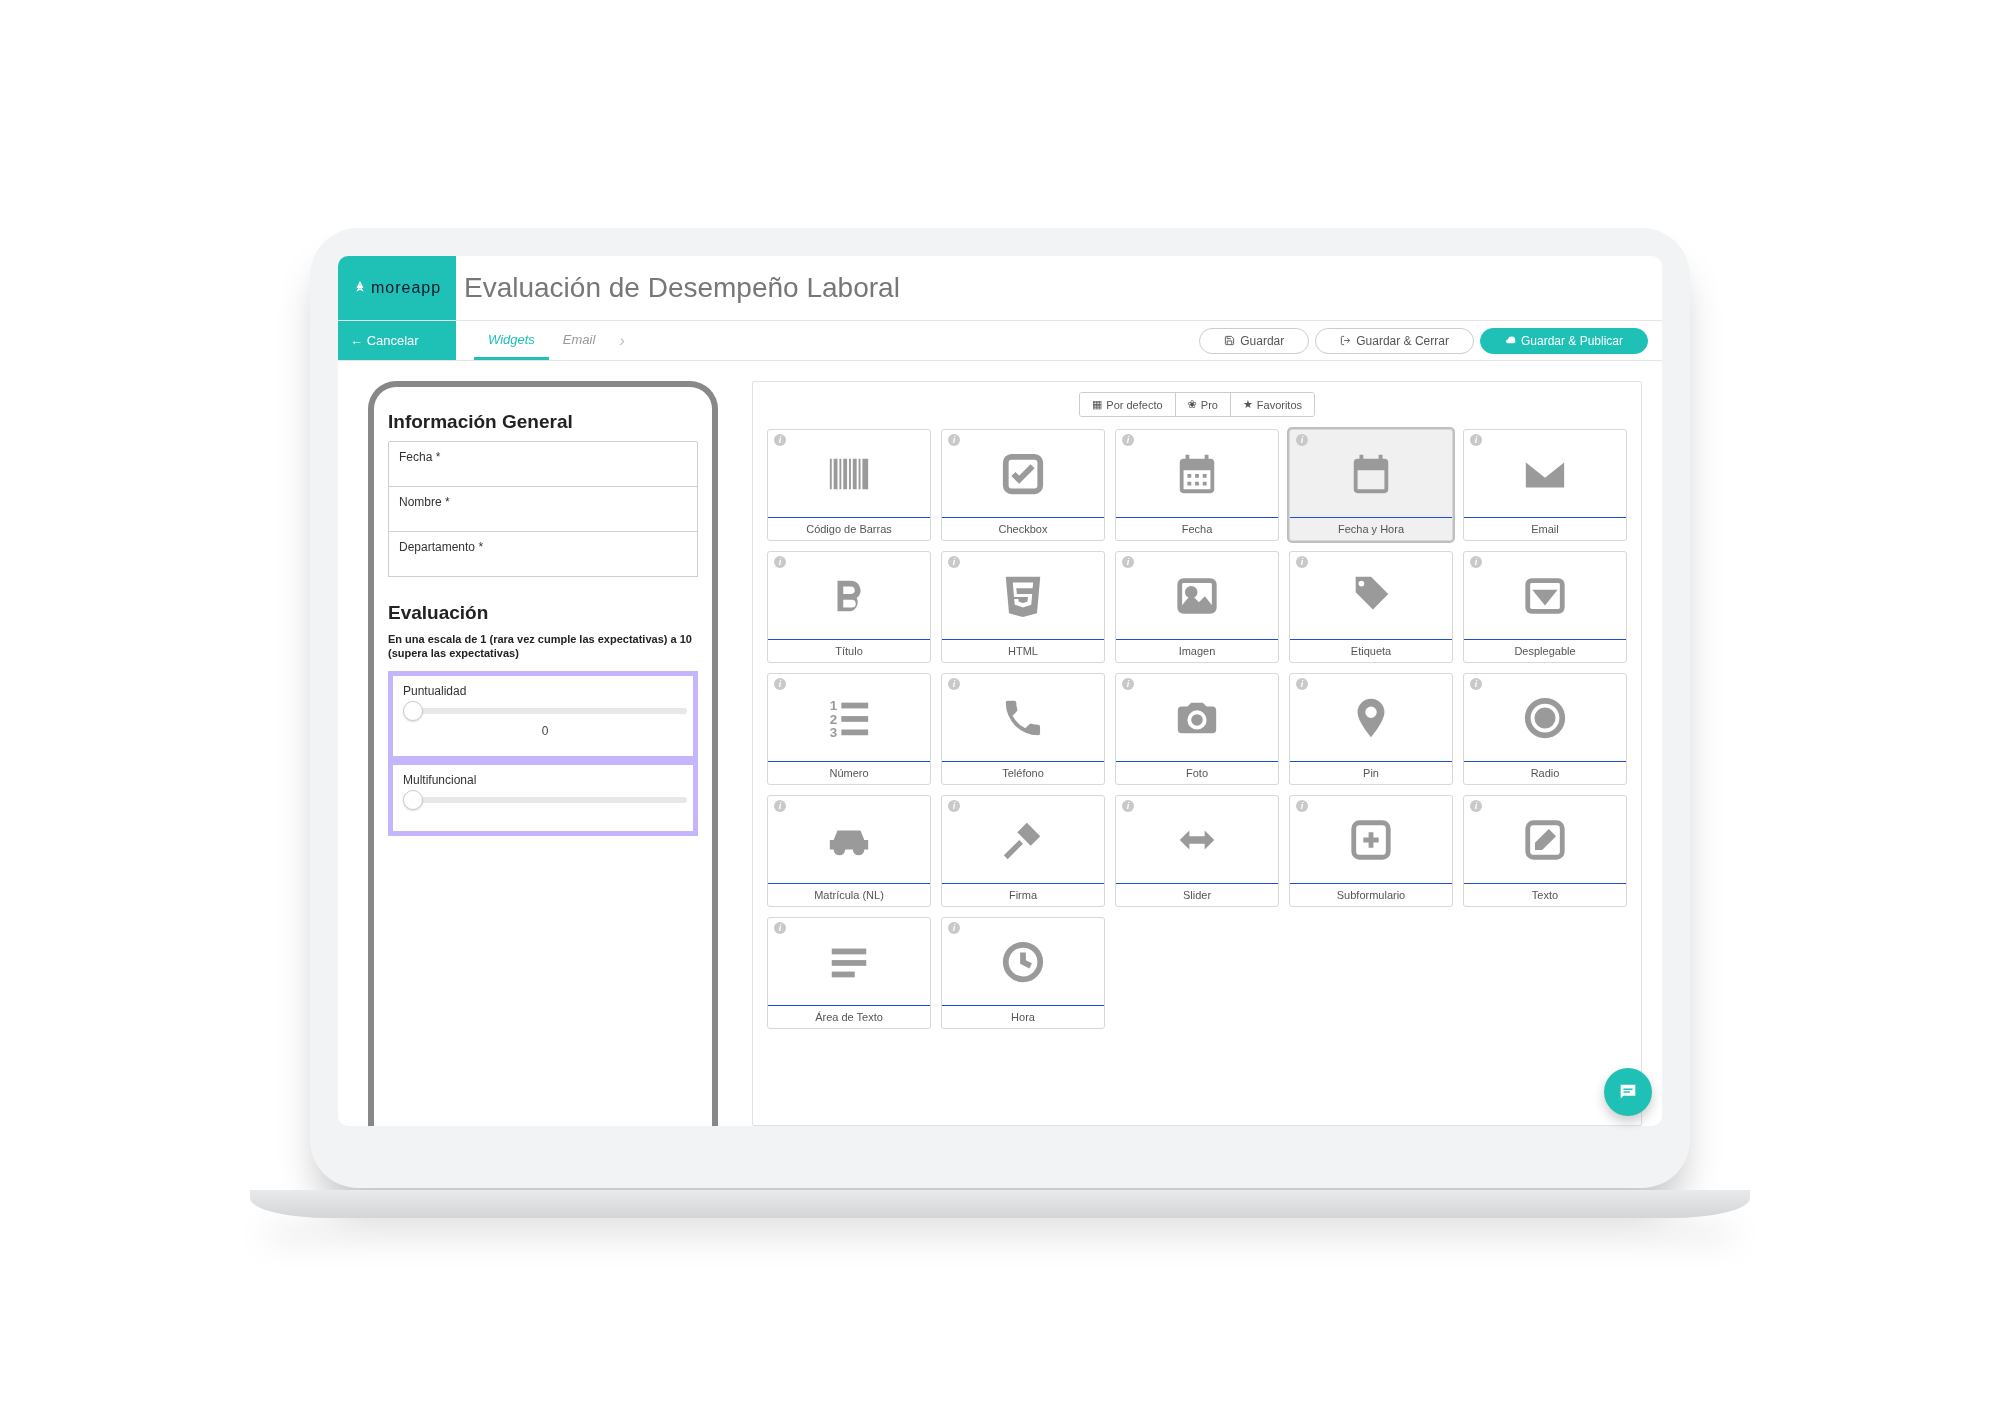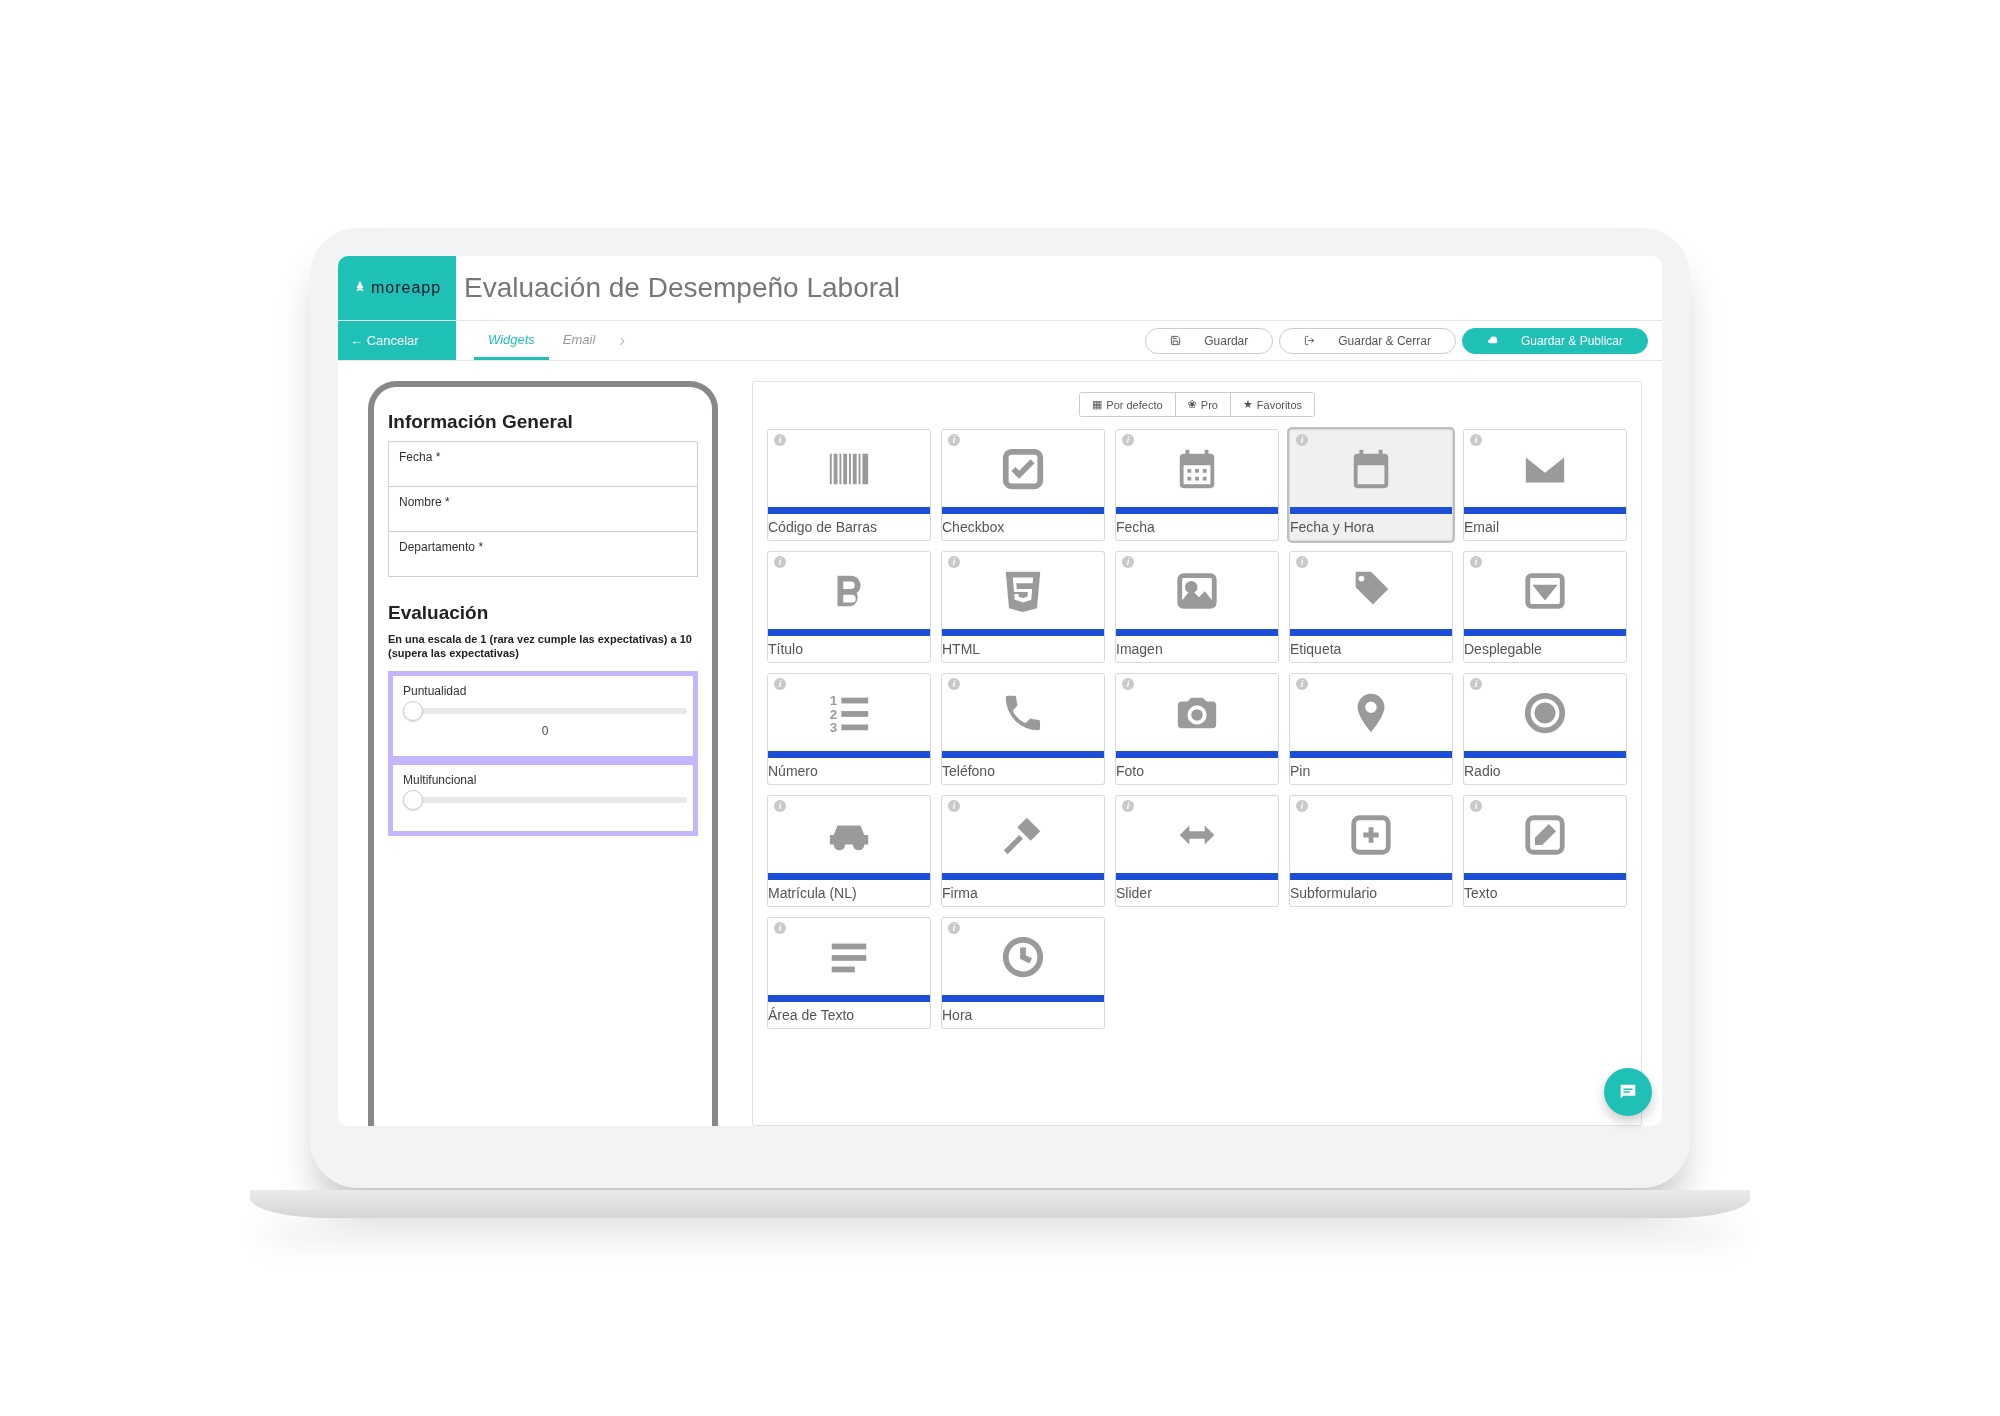--- a/index.html
+++ b/index.html
@@ -66,21 +66,21 @@
   font-size: 13px; color: #999; cursor: pointer;
   border-bottom: 3px solid transparent;
 }
 .toolbar .tab.active { color: #1fc1b7; border-bottom-color: #1fc1b7; font-weight: 500; }
 .toolbar .chev { display: flex; align-items: center; padding: 0 10px; color: #bbb; cursor: pointer; }
 .toolbar .spacer { flex: 1; }
 .toolbar .actions { display: flex; align-items: center; gap: 6px; padding-right: 14px; }
 .btn {
   border: 1px solid #ccc; background: #fff; color: #555;
   font-size: 12px; padding: 5px 24px; border-radius: 13px; cursor: pointer;
-  display: inline-flex; align-items: center; gap: 23px;
+  display: inline-flex; align-items: center; gap: 5px;
 }
 .btn.primary { background: #1fc1b7; border-color: #1fc1b7; color: #fff; }
 
 
 .content { flex: 1; display: flex; gap: 24px; padding: 20px 20px 0 20px; overflow: hidden; }
 
 
 .phone-wrap { width: 370px; display: flex; justify-content: center; }
 .phone {
   width: 350px; height: 100%;
@@ -126,22 +126,22 @@
   position: relative; cursor: grab;
 }
 .gi.selected { box-shadow: 0 0 0 2px #bfbfbf; background: #f0f0f0; }
 .gi .info {
   position: absolute; top: 4px; left: 6px; width: 12px; height: 12px;
   border-radius: 50%; background: #c9c9c9; color: #fff; font-size: 9px;
   display: flex; align-items: center; justify-content: center; font-style: italic; font-weight: bold;
 }
 .gi .ico { flex: 1; display: flex; align-items: center; justify-content: center; color: #9a9a9a; }
 .gi .cap {
-  border-top: 7px solid #1d4ed8; width: 100%; 
-  font-size: 14px; color: #555; padding: 5px 0;
+  border-top: 1px solid #1d4ed8; width: 100%; text-align: center;
+  font-size: 11px; color: #555; padding: 5px 0;
 }
 svg { display: block; }
 
 
 .chat-bubble {
   position: absolute; right: 38px; bottom: 72px;
   width: 48px; height: 48px; border-radius: 50%;
   background: #1fc1b7; display: flex; align-items: center; justify-content: center;
   box-shadow: 0 6px 12px rgba(0,0,0,.2); cursor: pointer;
 }

